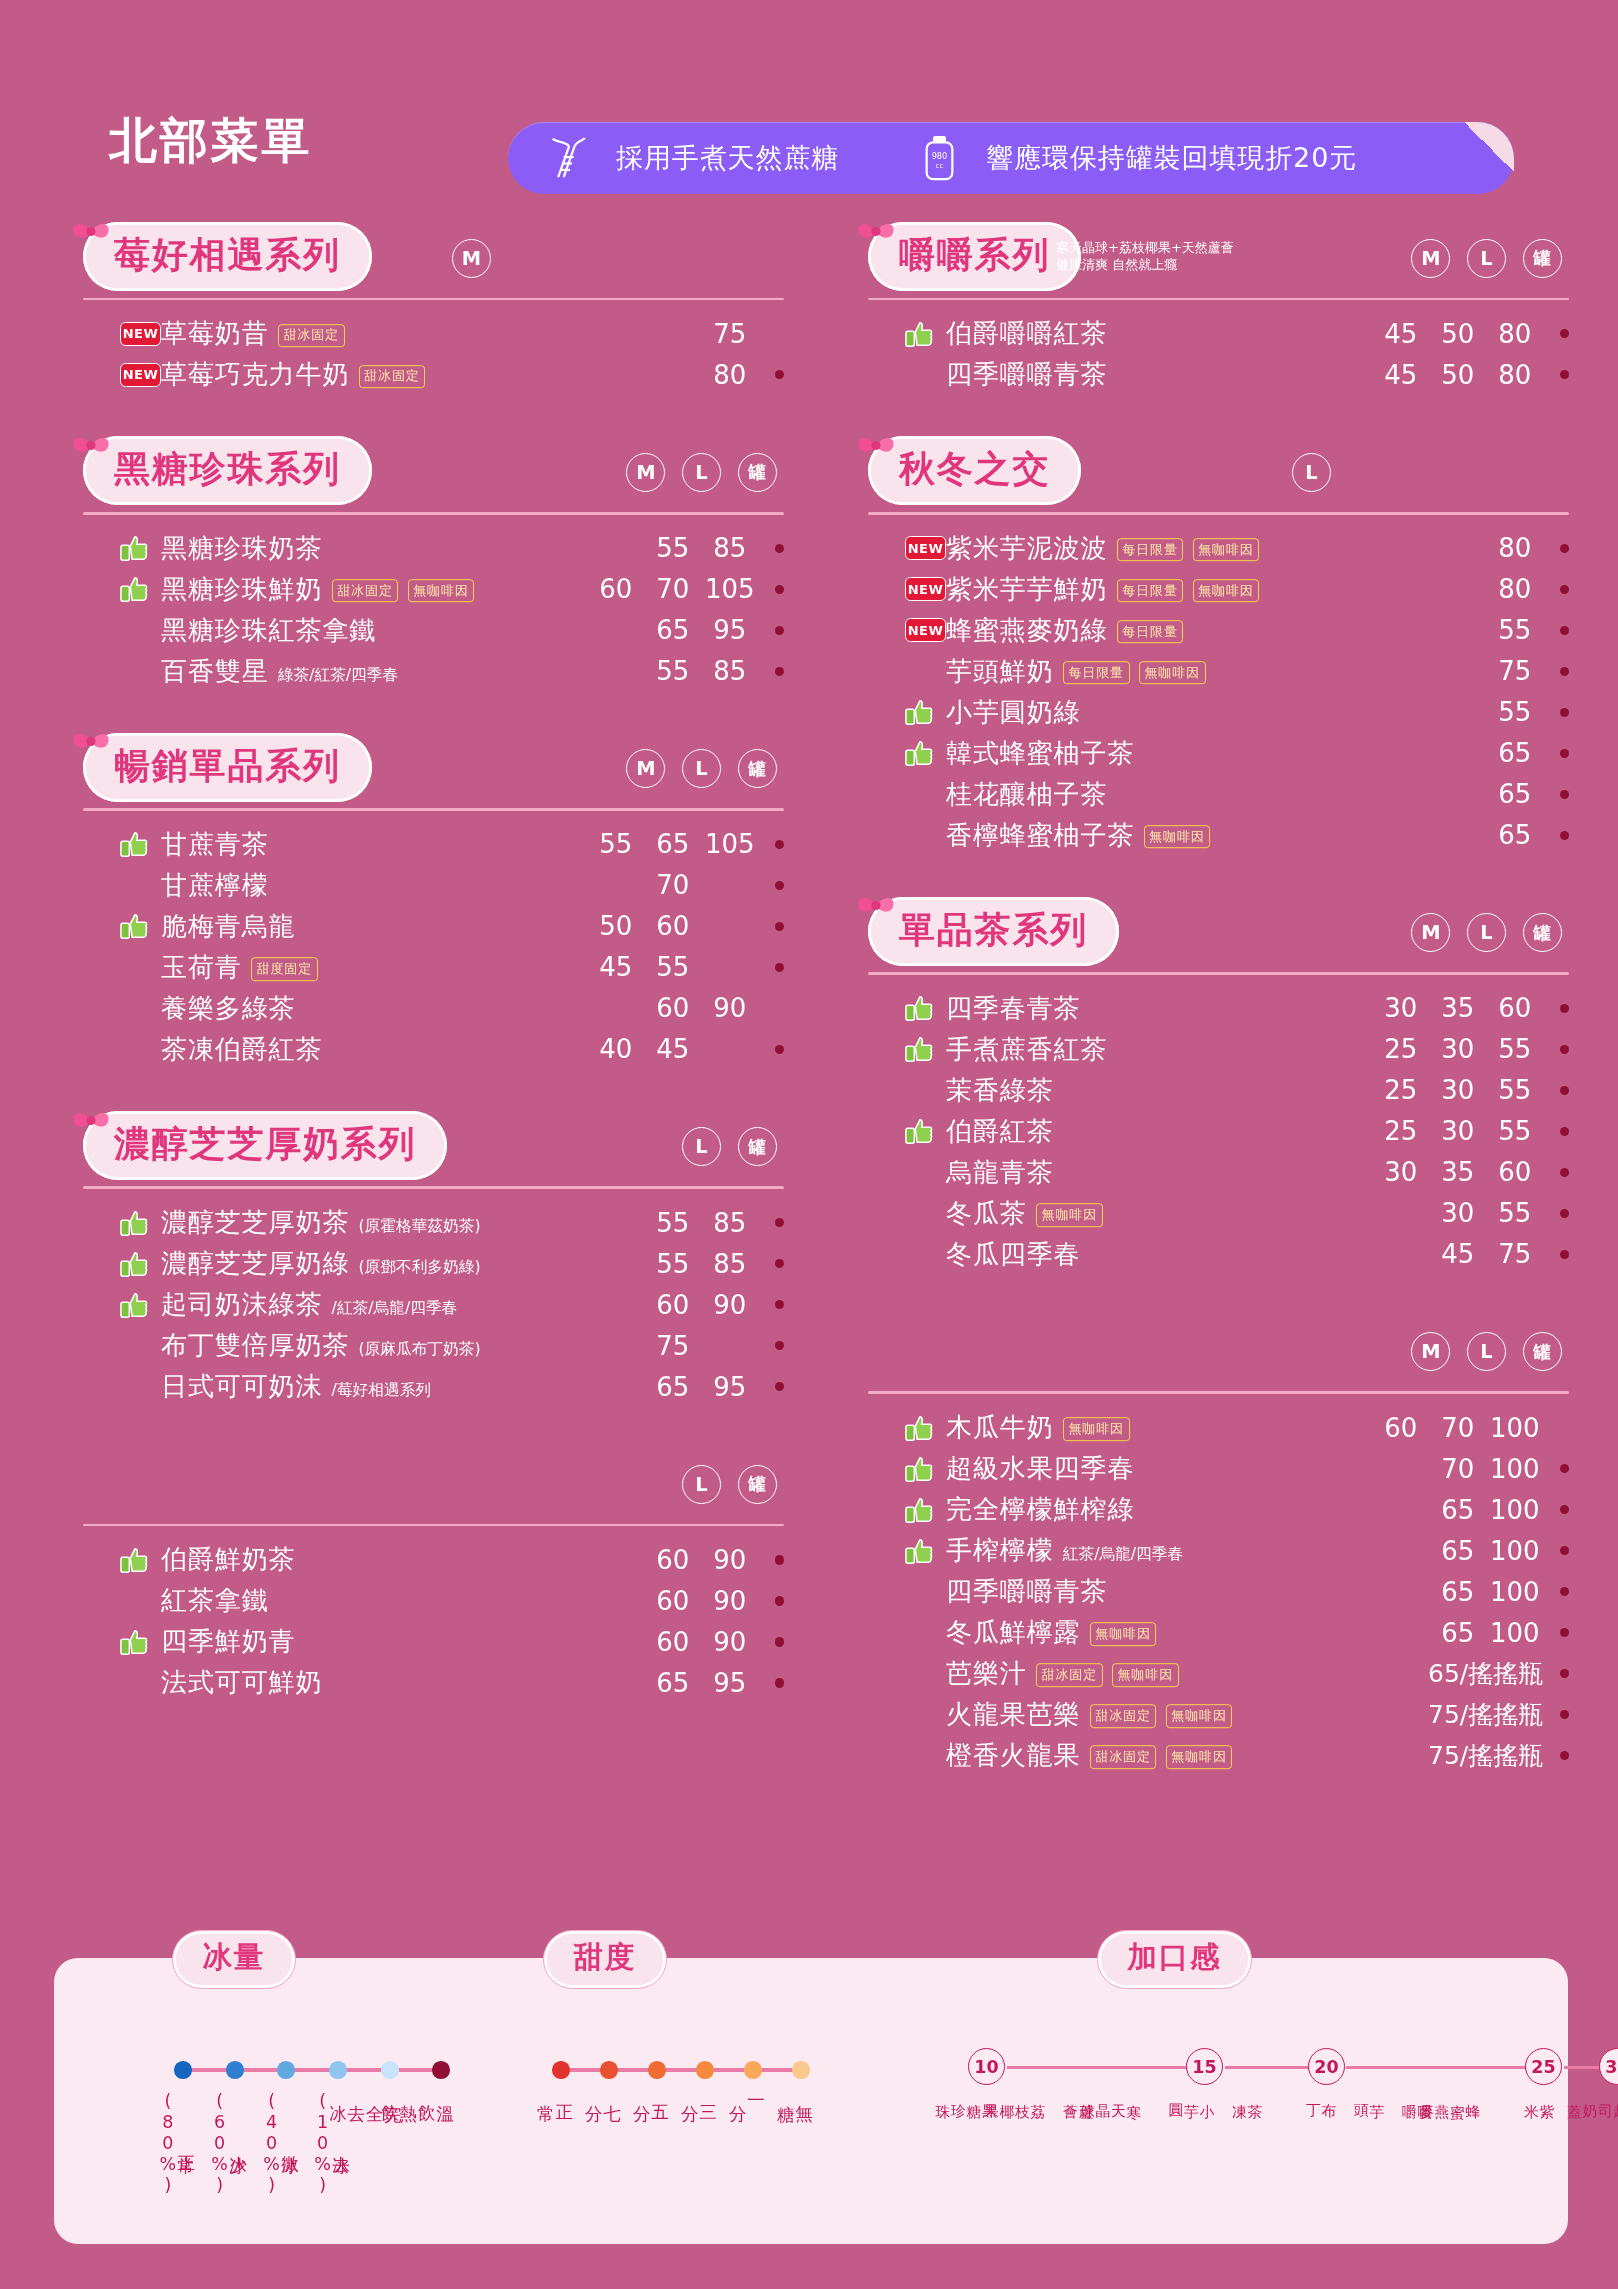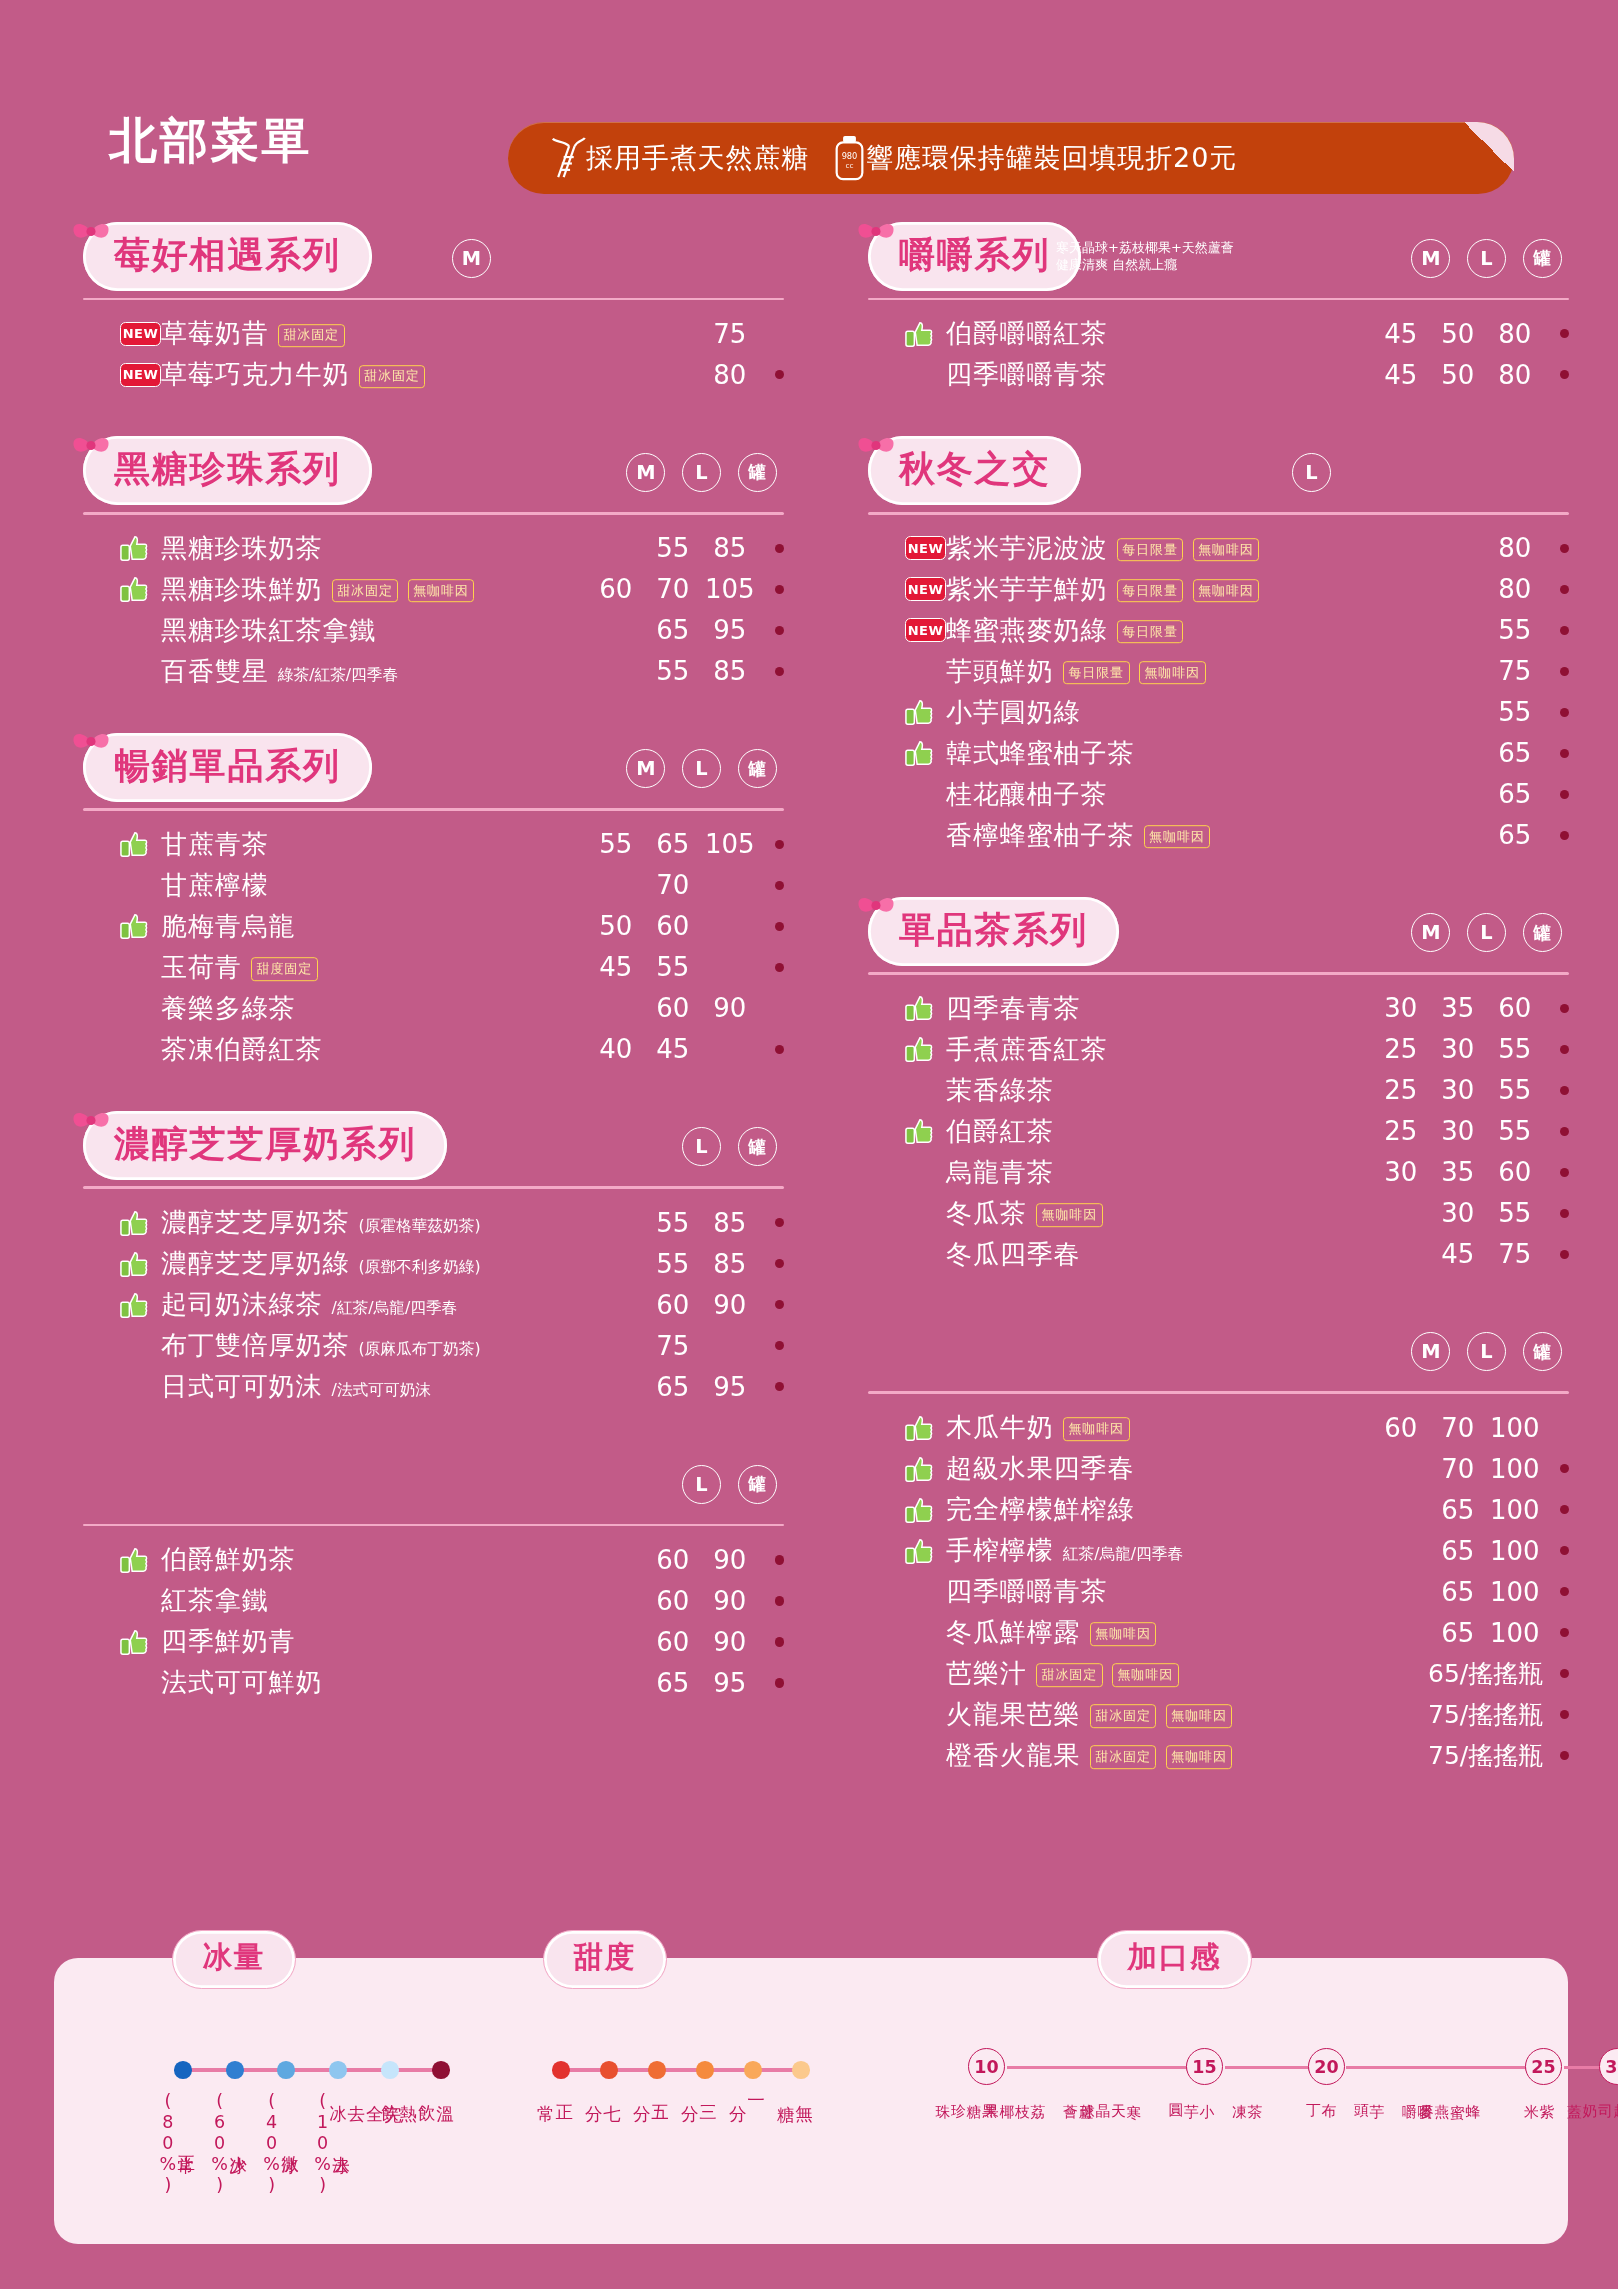--- a/index.html
+++ b/index.html
@@ -17,23 +17,23 @@
   
   .header { position:absolute; left:0; top:48px; width:1619px; height:102px; }
   .brand-title {
     position:absolute; left:109px; top:61px;
     font-size:48px; font-weight:bold; letter-spacing:2.8px;
     color:#ffffff;
     font-family:"DejaVu Sans", sans-serif;
   }
   .notice-bar {
     position:absolute; left:508px; top:74px; width:1006px; height:72px;
-    background:#c2410c;
+    background:#8b5cf6;
     border-radius:37px;
-    display:flex; align-items:center; gap:0;
+    display:flex; align-items:center; gap:30px;
     padding-left:37px;
     box-shadow:0 0.9px 0 rgba(255,255,255,.25) inset;
   }
   .notice-bar .txt { font-size:27px; letter-spacing:0.9px; }
   .notice-bar .sep { width:24px; }
   .corner-fold {
     position:absolute; right:0; top:0; width:50px; height:50px;
     background:linear-gradient(225deg,#f6dbe6 0 50%, transparent 50%);
     border-radius:0 37px 0 0;
   }
@@ -442,21 +442,21 @@
             <span class="mark"></span>
             <span class="name">布丁雙倍厚奶茶<span class="small">(原麻瓜布丁奶茶)</span></span>
             <span class="prices">
               <span class="pcell">75</span>
               <span class="pcell"></span>
               <span class="dot"></span>
             </span>
           </div>
           <div class="row">
             <span class="mark"></span>
-            <span class="name">日式可可奶沫<span class="small">/法式可可奶沫</span></span>
+            <span class="name">日式可可奶沫<span class="small">/莓好相遇系列</span></span>
             <span class="prices">
               <span class="pcell">65</span>
               <span class="pcell">95</span>
               <span class="dot"></span>
             </span>
           </div>
         </div>
       </div>
       <div class="section">
         <div class="sec-head"><span class="size-badges" style="right:7.4px; top:16.6px;">

